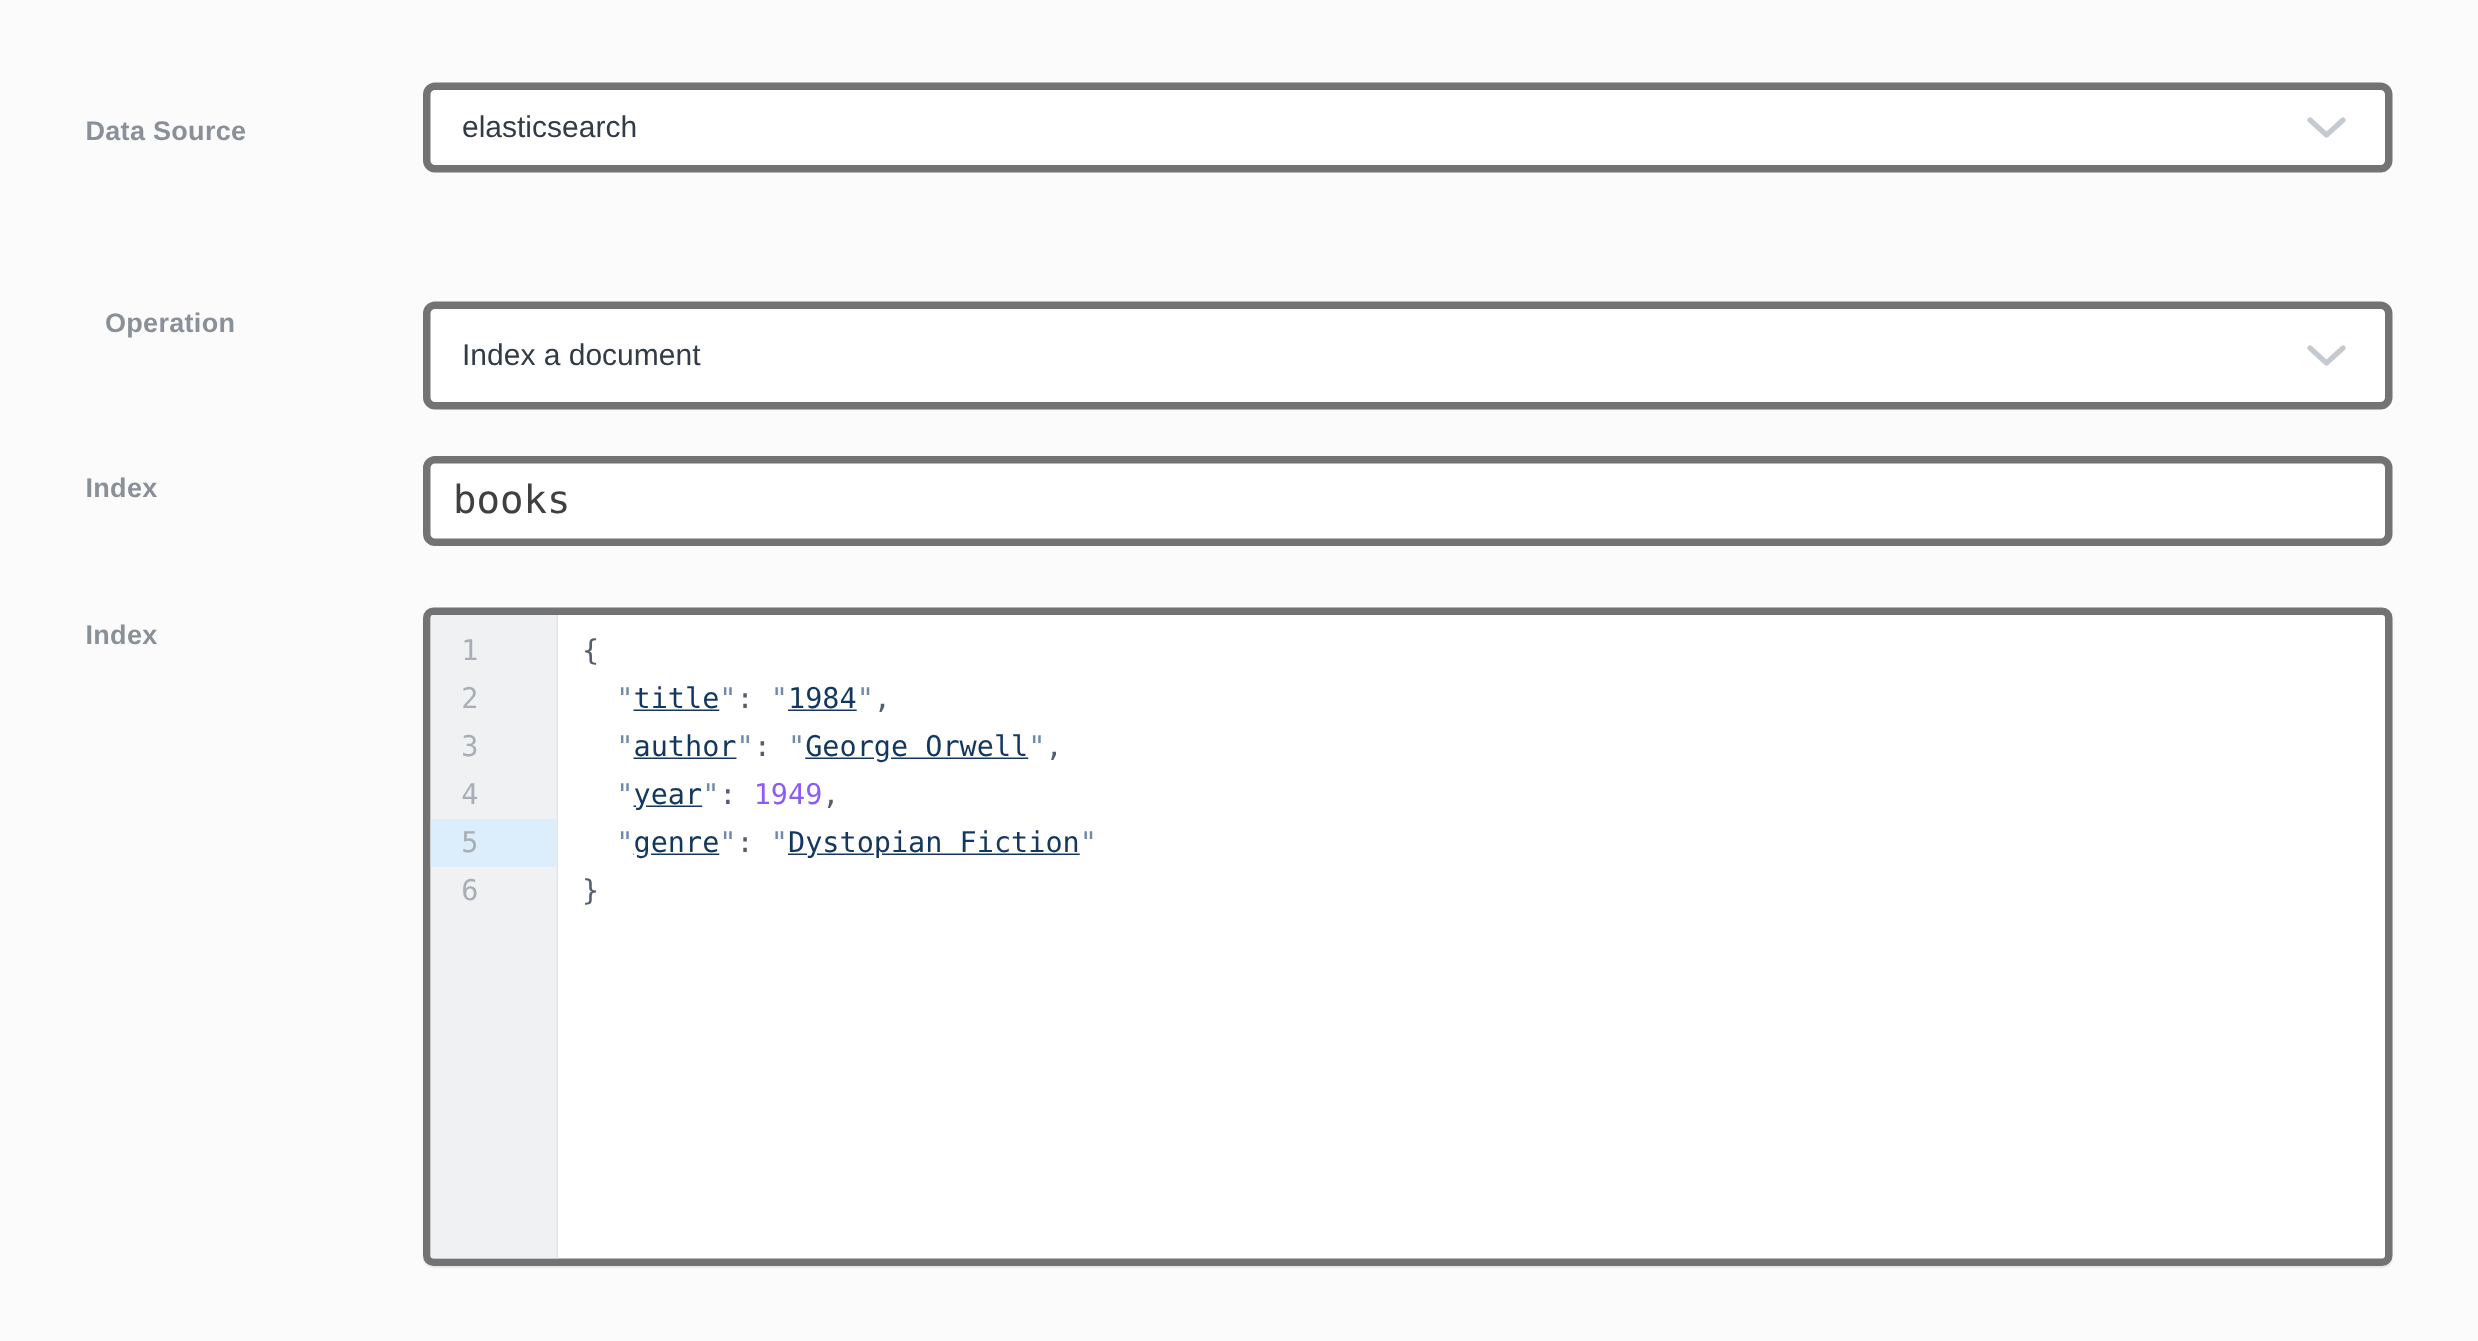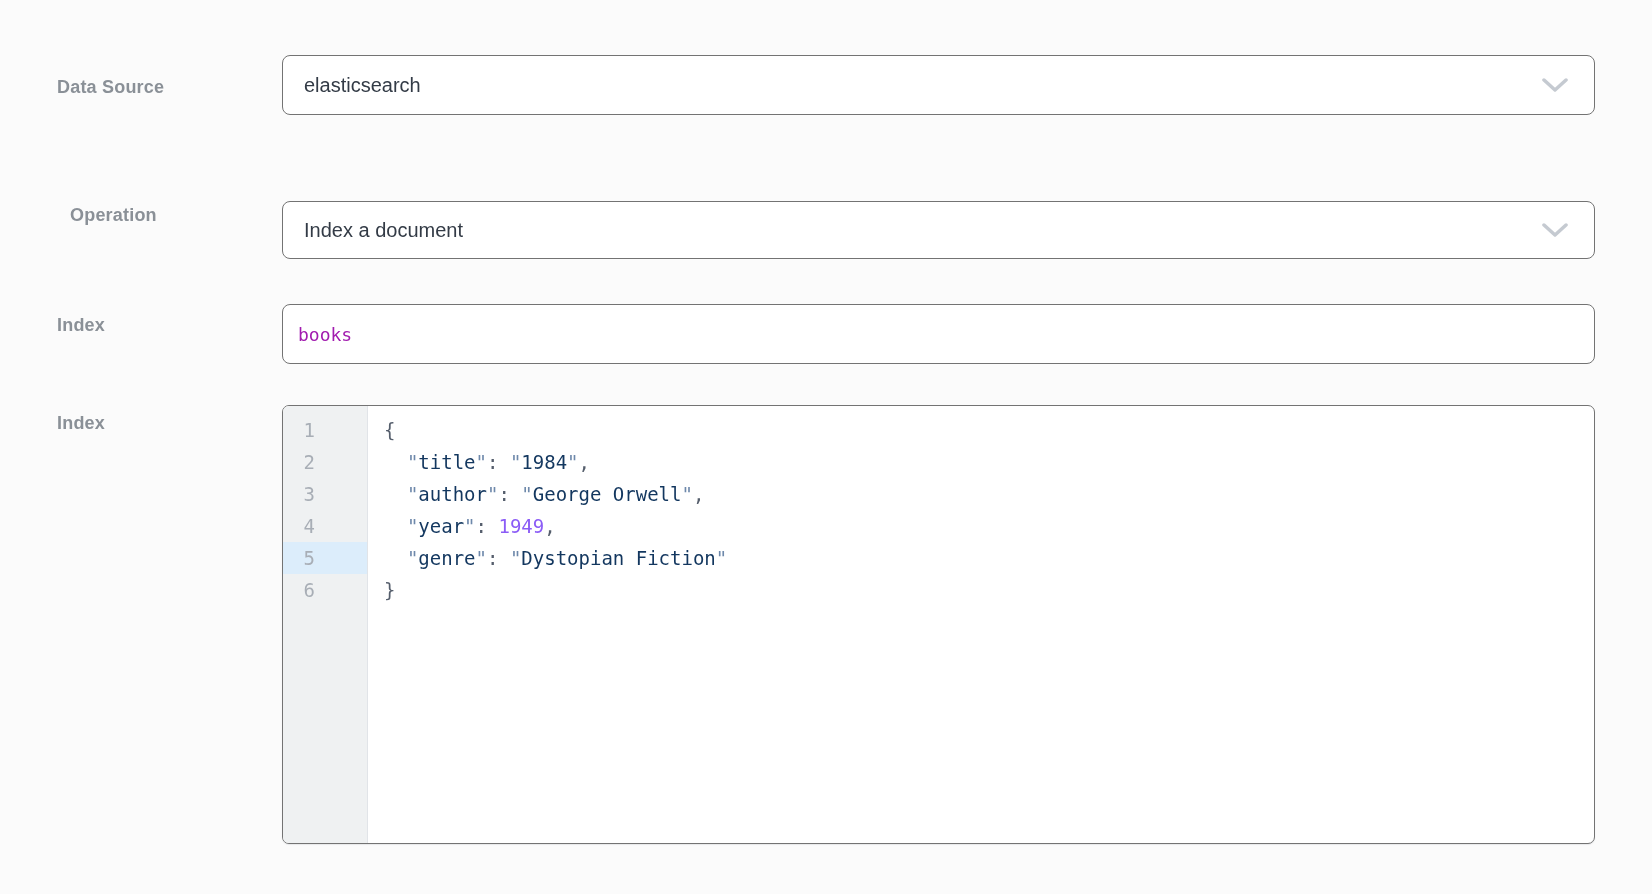--- a/index.html
+++ b/index.html
@@ -29,46 +29,46 @@
   .row-datasource .field-label { top: 22px; }
   .row-operation  .field-label { top: 4px; margin-left: 13px; }
   .row-index      .field-label { top: 11px; }
   .row-body       .field-label { top: 8px; }
 
   .field {
     position: absolute;
     left: 282px;
     width: 1313px;
     background: #ffffff;
-    border: 1px solid #737373;
+    border: 5px solid #737373;
     border-radius: 8px;
   }
 
   .select {
     display: flex;
     align-items: center;
     justify-content: space-between;
     padding: 0 26px 0 21px;
     cursor: pointer;
   }
   .row-datasource .select { height: 60px; }
-  .row-operation  .select { height: 58px; }
+  .row-operation  .select { height: 72px; }
 
   .select-value {
     font-size: 20px;
     color: #333b46;
   }
   .chevron { display: flex; align-items: center; }
 
   .text-input {
     height: 60px;
     padding: 16px 15px;
     font-family: "DejaVu Sans Mono", monospace;
-    font-size: 18px;
-    color: #a21caf;
+    font-size: 26px;
+    color: #404040;
     outline: none;
     display: block;
   }
 
   .editor {
     height: 439px;
     display: flex;
     overflow: hidden;
     border-radius: 7px;
     box-shadow: 0 1px 1px rgba(120,130,140,0.15);
@@ -96,21 +96,21 @@
     font-family: "DejaVu Sans Mono", monospace;
     font-size: 19px;
     line-height: 32px;
     white-space: pre;
     cursor: text;
   }
   .code-line { height: 32px; }
 
   .tk-p { color: #555e6c; }  
   .tk-q { color: #6e89ab; }  
-  .tk-s { color: #13375f; }  
+  .tk-s { color: #13375f; text-decoration: underline; }  
   .tk-n { color: #8b5cf6; }  
   .tk-w { color: #13375f; }  
 </style>
 </head>
 <body>
 
 <div class="page">
 
   <div class="row row-datasource">
     <div class="field-label">Data Source</div>

